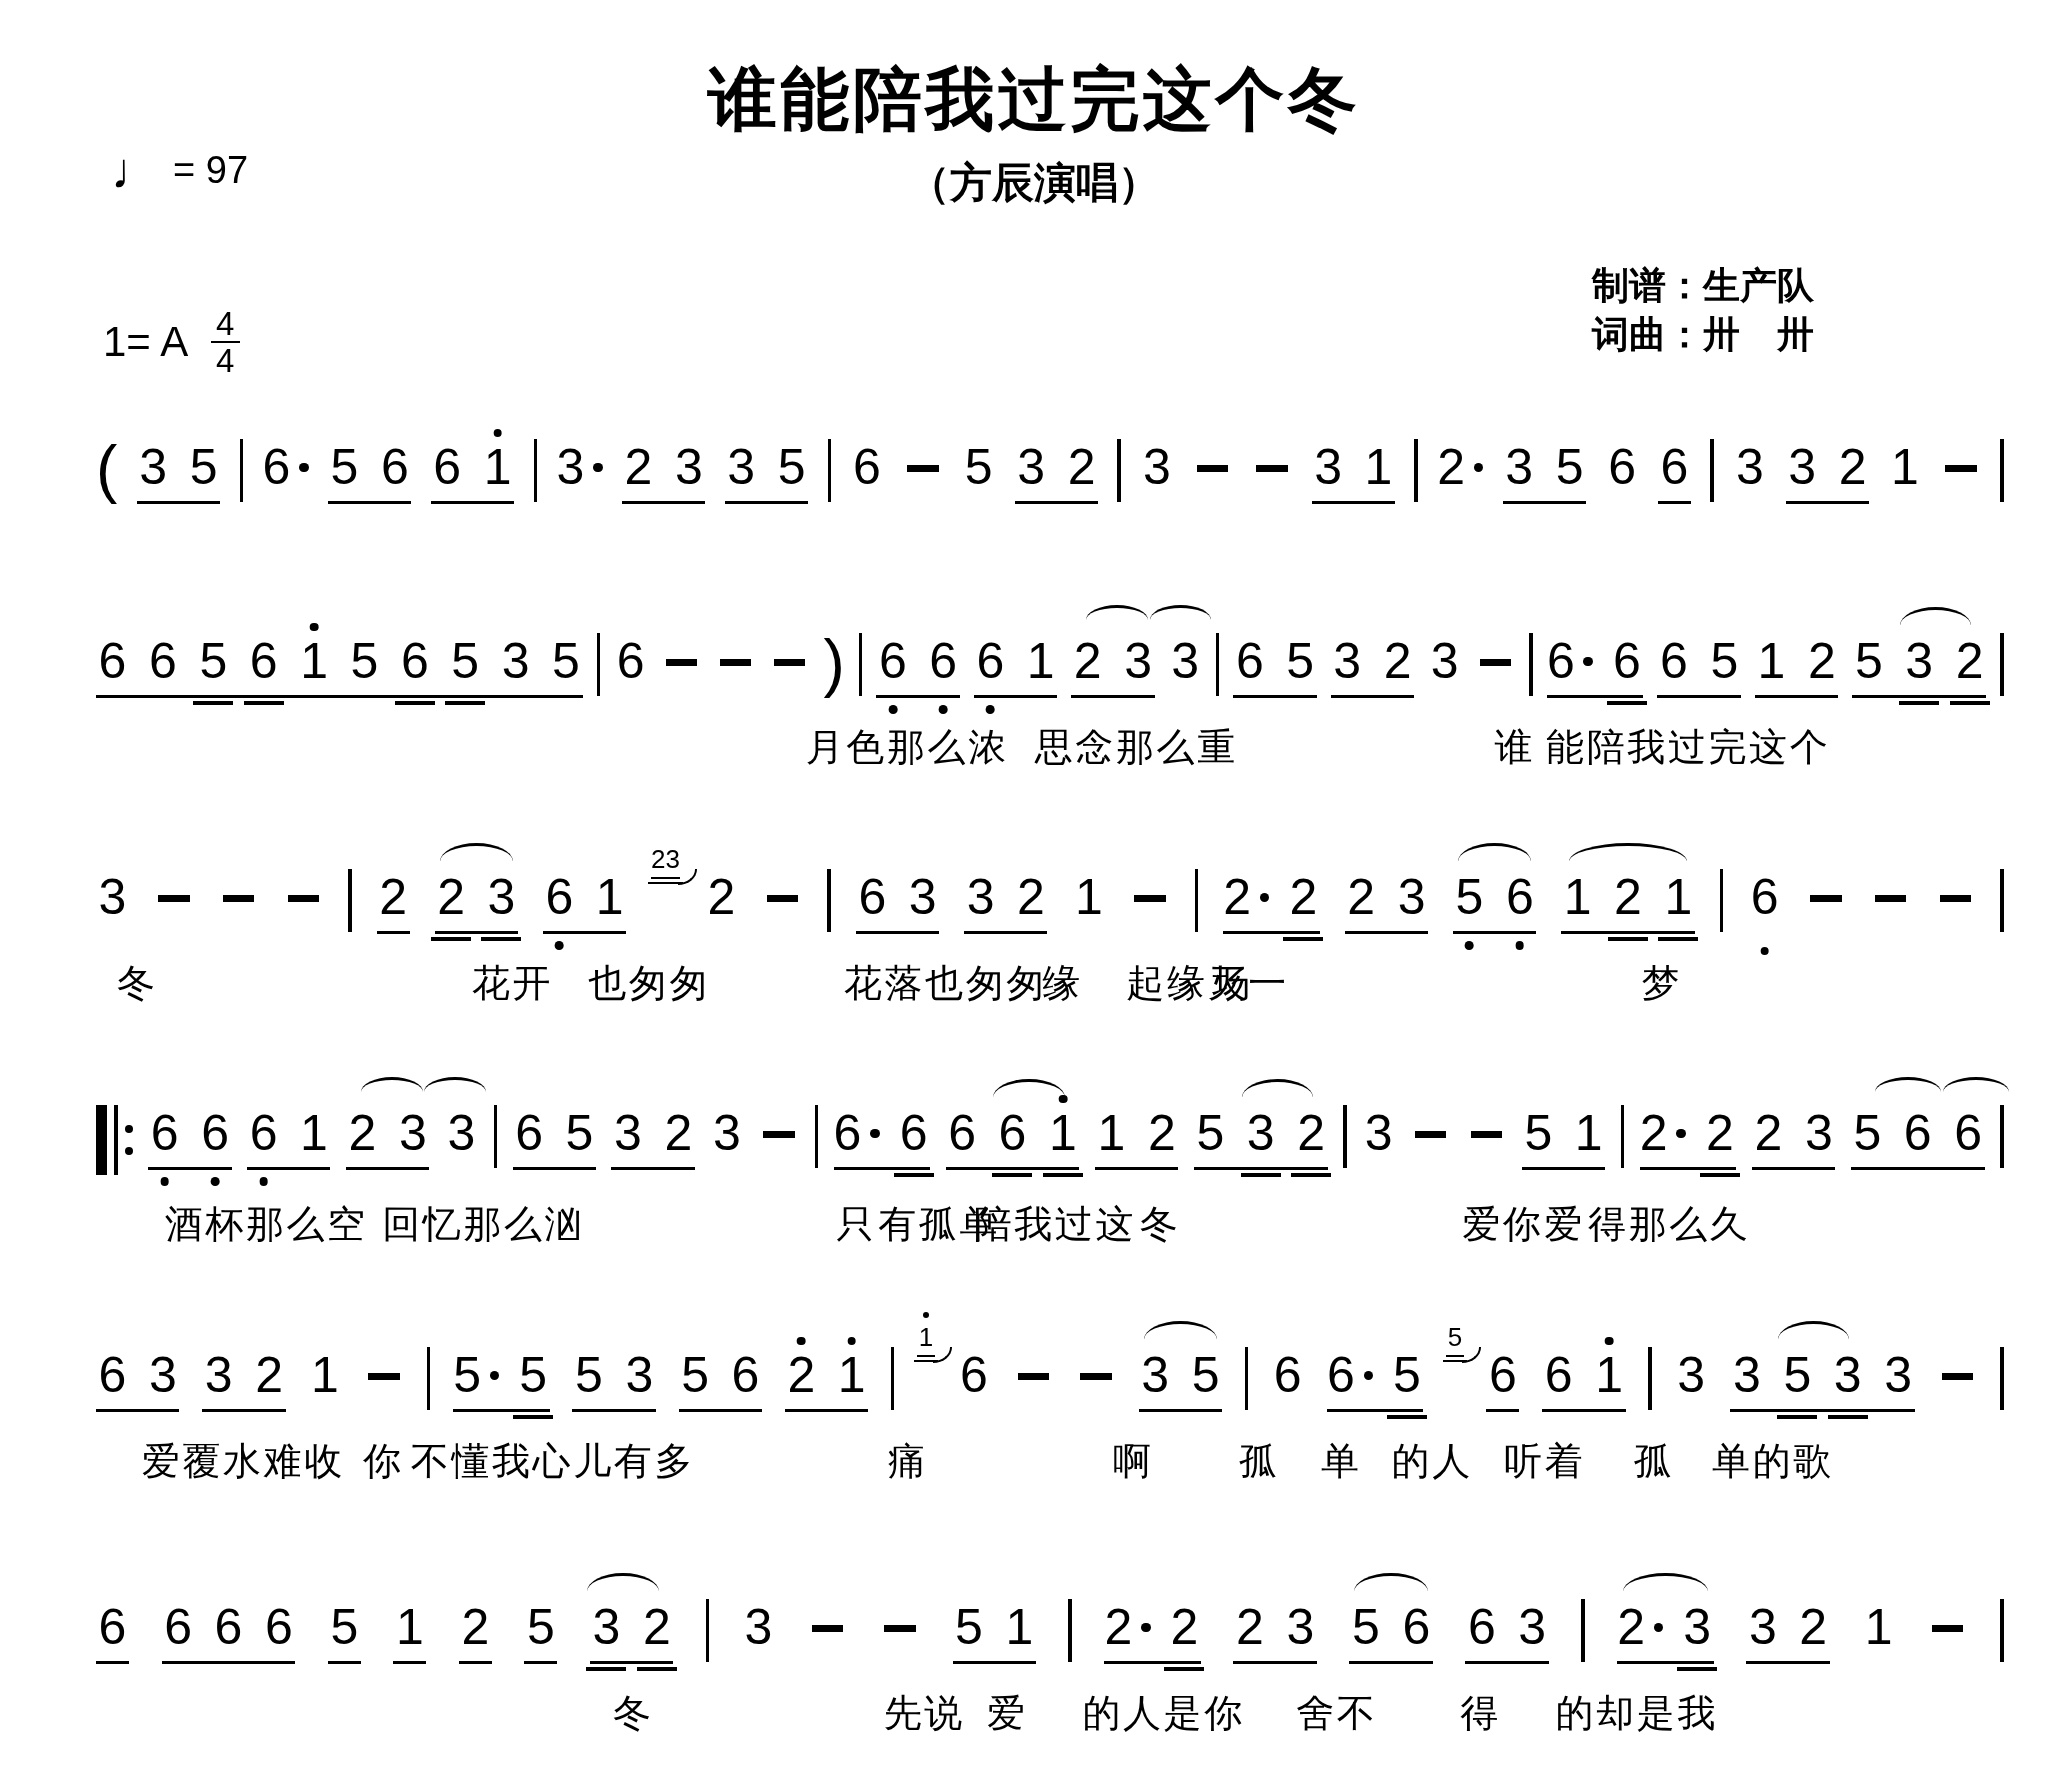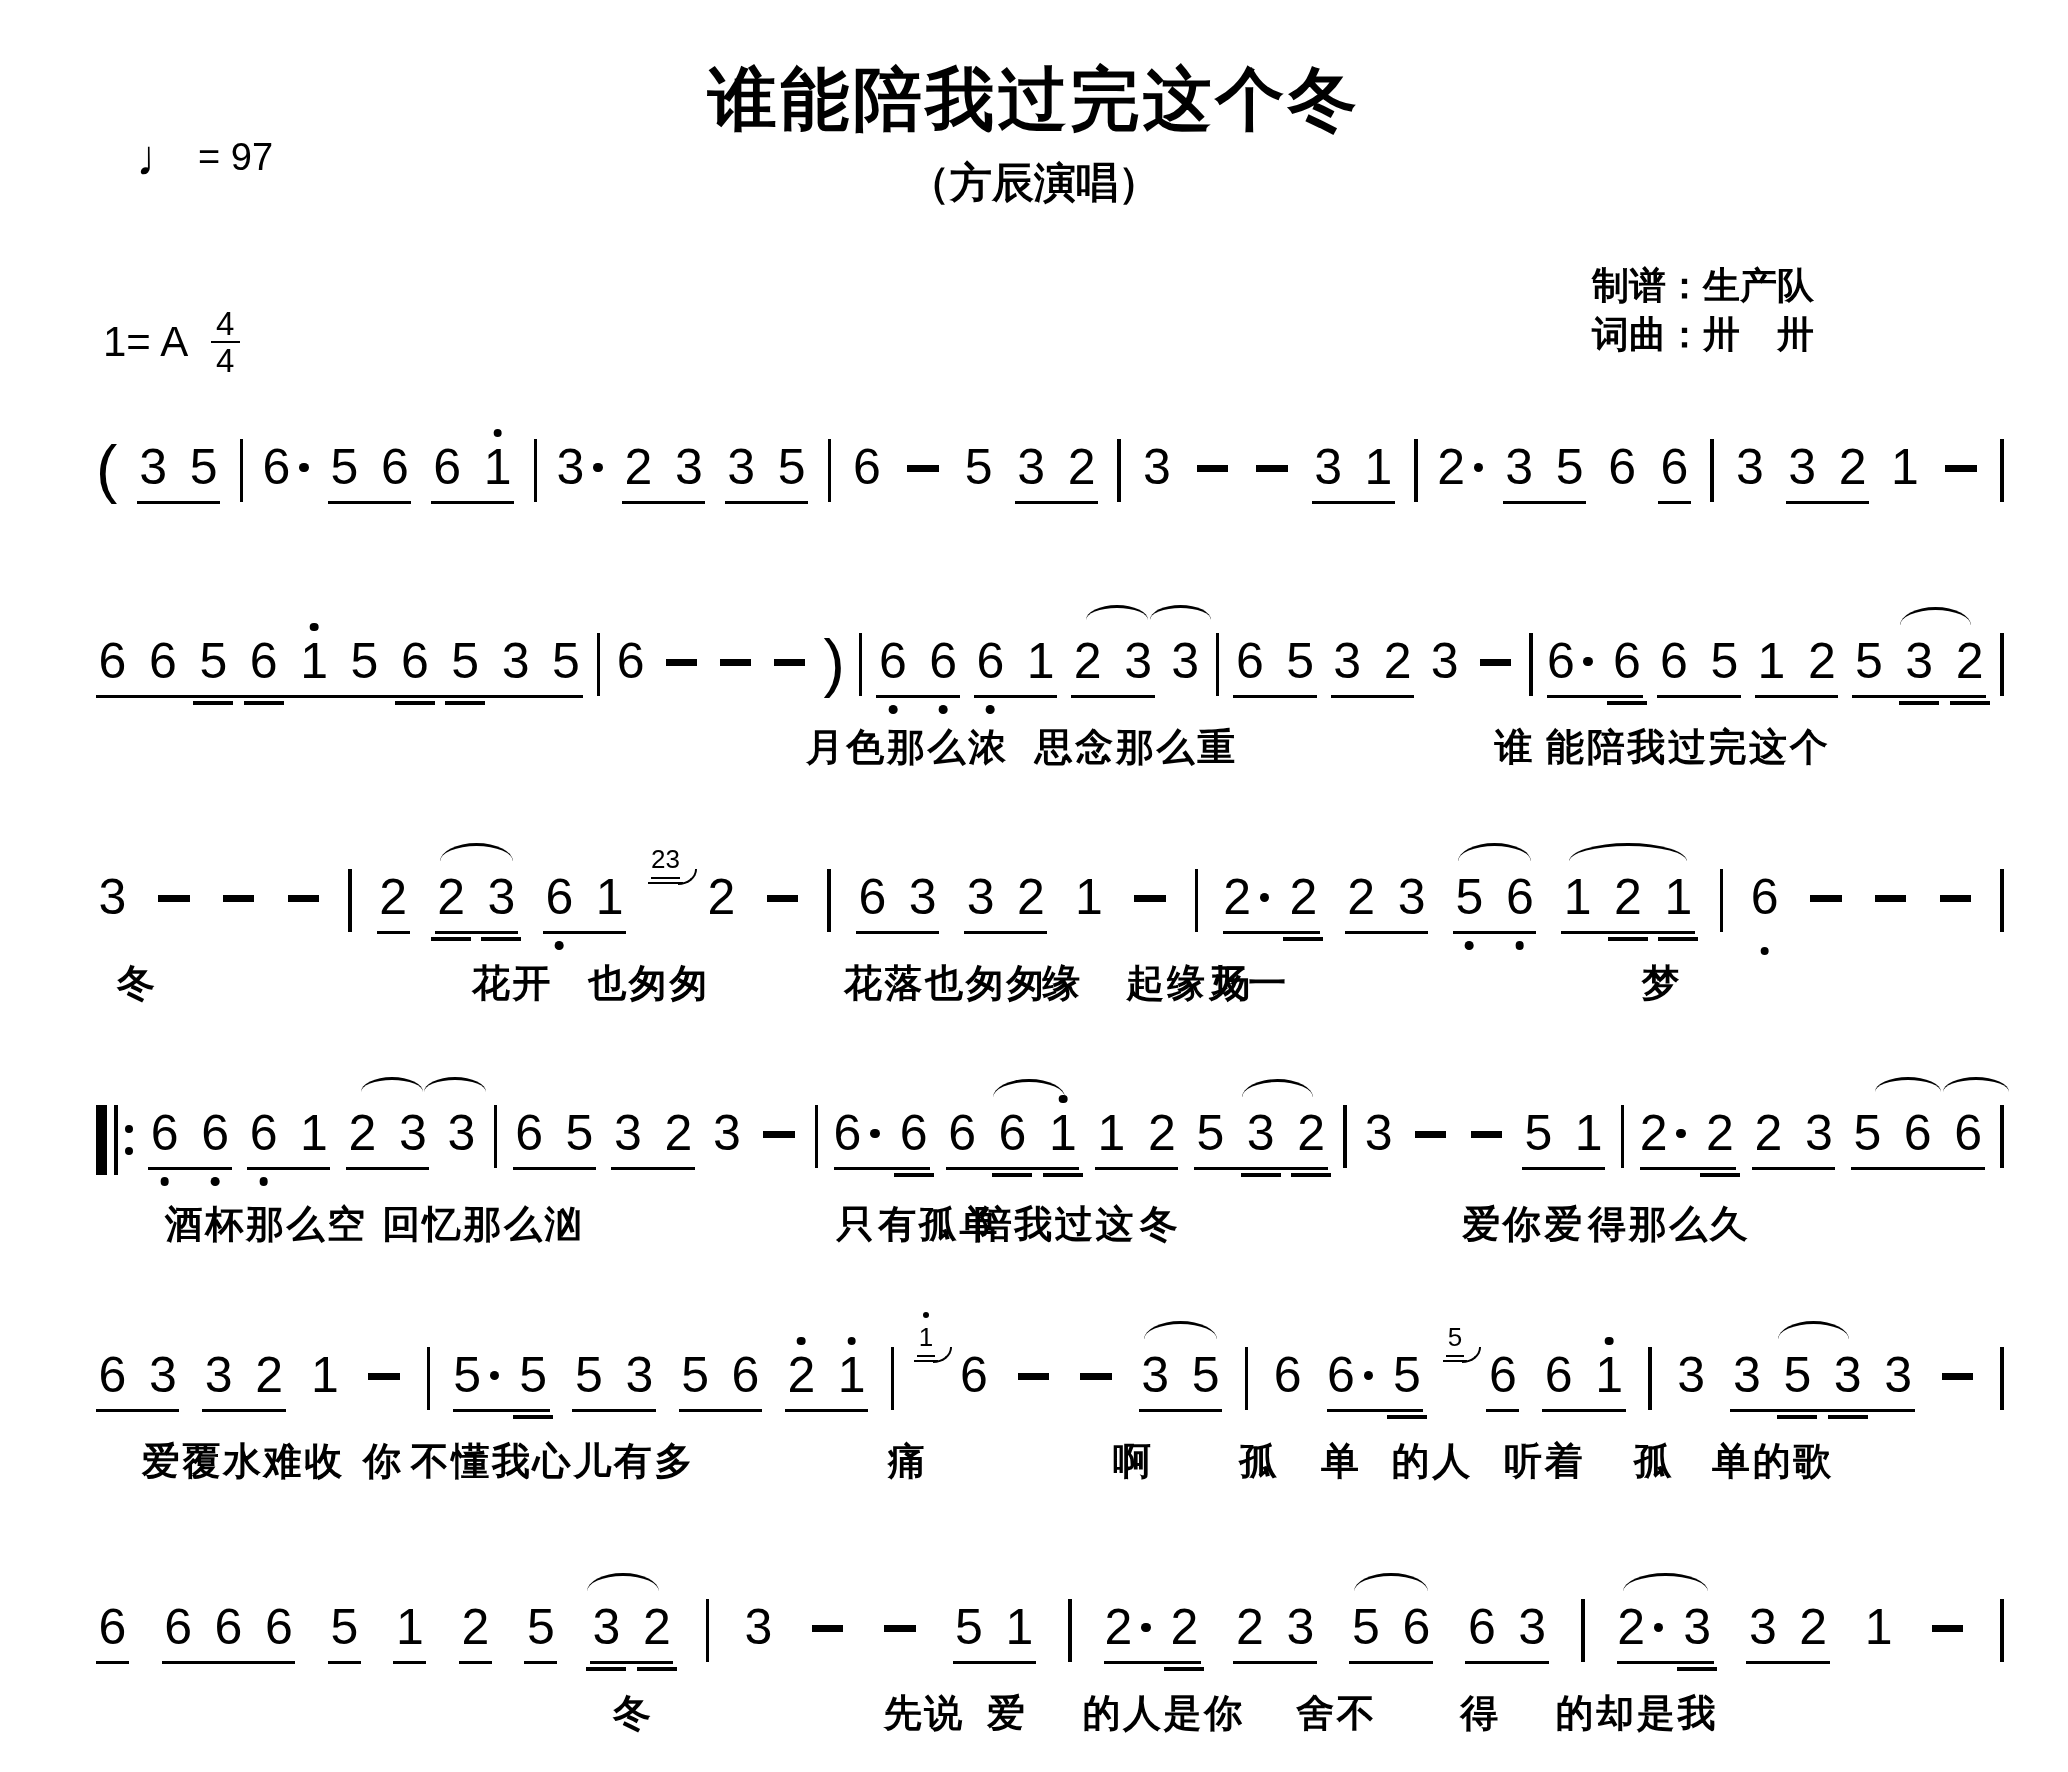--- a/index.html
+++ b/index.html
@@ -4,21 +4,21 @@
 <style>
   html,body{margin:0;padding:0;background:#fff;}
   #page{position:relative;width:2068px;height:1773px;background:#fff;color:#000;
         font-family:"Liberation Sans",sans-serif;overflow:hidden;}
 
   
   .title{position:absolute;top:54px;left:0;width:100%;text-align:center;
          font-size:69px;font-weight:900;letter-spacing:3.5px;}
   .subtitle{position:absolute;top:155px;left:0;width:100%;text-align:center;
             font-size:42px;font-weight:600;}
-  .tempo{position:absolute;top:129px;left:111px;font-size:38px;margin-left:25px;}
+  .tempo{position:absolute;top:142px;left:111px;font-size:38px;}
   .tempo .glyph{font-size:50px;vertical-align:-5.2px;margin-right:12px;}
   .credits{position:absolute;top:261px;right:254px;text-align:right;font-size:37px;line-height:49px;font-weight:600;}
   .keysig{position:absolute;top:306px;left:103px;font-size:42px;display:flex;align-items:center;gap:22.6px;}
   .frac{display:inline-flex;flex-direction:column;align-items:center;font-size:33px;line-height:35px;}
   .frac .den{border-top:2.6px solid #000;padding:0 5.2px;}
   .frac .num{padding:0 5.2px;}
 
   
   .sys{position:absolute;left:96px;width:1908px;}
   .sys1{top:439px;} .sys2{top:633px;} .sys3{top:869px;}
@@ -58,21 +58,21 @@
   .rpt .col i{width:7.8px;height:7.8px;border-radius:50%;background:#000;}
 
   .note.grace{height:33px;font-size:26px;line-height:29.5px;min-width:17.4px;
               transform:translateY(-28px);padding-bottom:2.6px;}
   .note.grace.su{border-bottom-width:2.6px;align-items:flex-end;}
   .note.grace .dd{height:2.6px;bottom:-7.8px;}
   .note.grace .dot.hi{width:6px;height:6px;top:-7px;}
   .gtie{position:absolute;right:-17.4px;bottom:-8.7px;width:17.4px;height:14px;
         border-bottom:2.6px solid #000;border-right:2.6px solid #000;border-radius:0 0 100% 0;}
 
-  .lyrics{position:relative;height:49px;margin-top:24px;font-size:38px;font-weight:700;white-space:nowrap;}
+  .lyrics{position:relative;height:49px;margin-top:24px;font-size:38px;font-weight:400;white-space:nowrap;}
   .lyrics span{position:absolute;top:0;letter-spacing:2.6px;}
 </style>
 </head>
 <body>
 
 <div id="page">
   <div class="title">谁能陪我过完这个冬</div>
   <div class="subtitle">（方辰演唱）</div>
 
   <div class="tempo">

